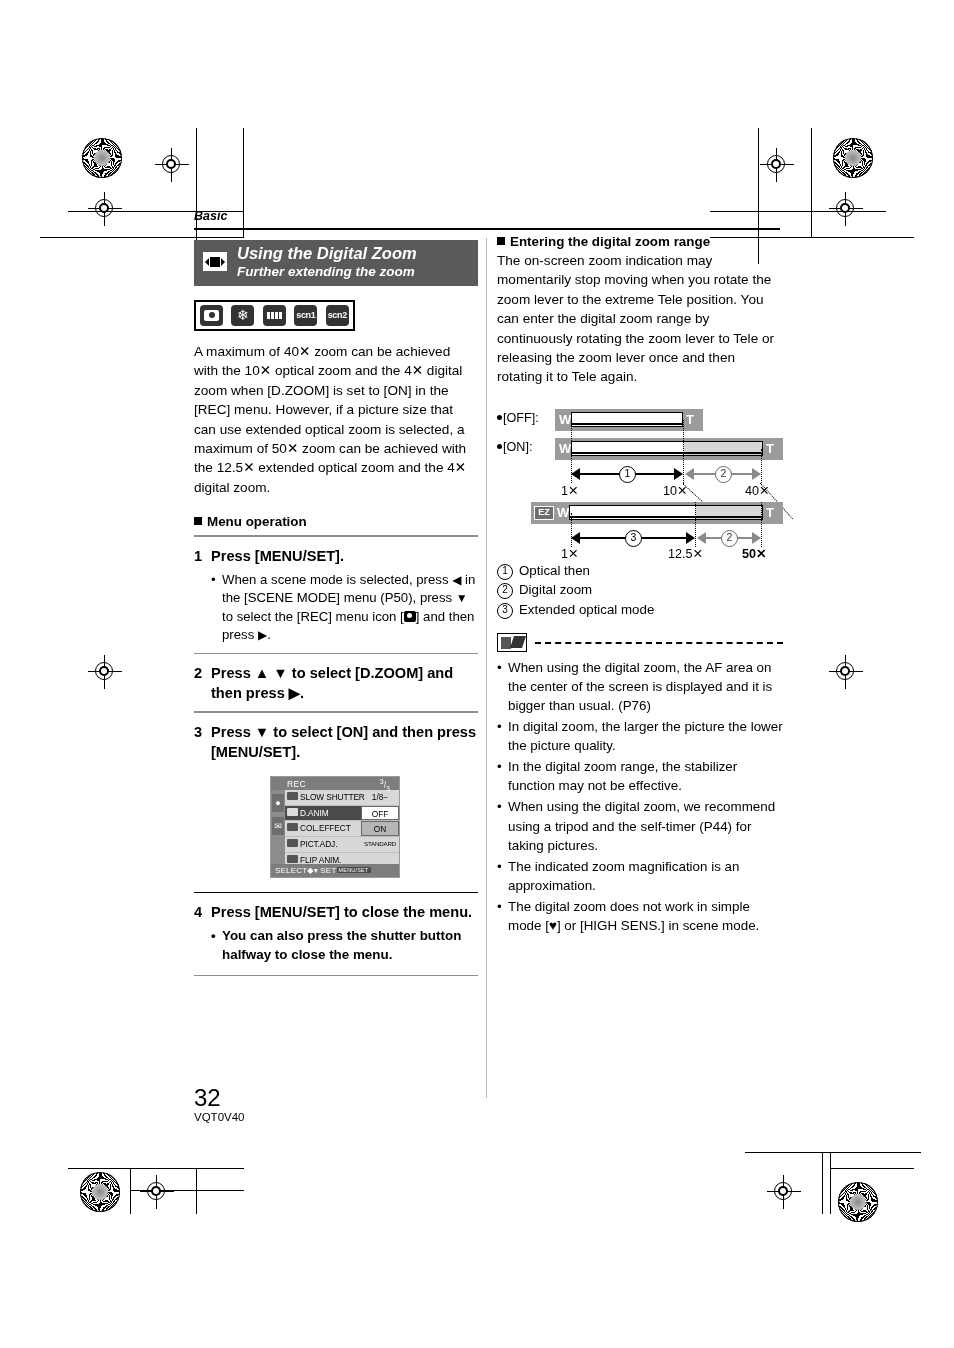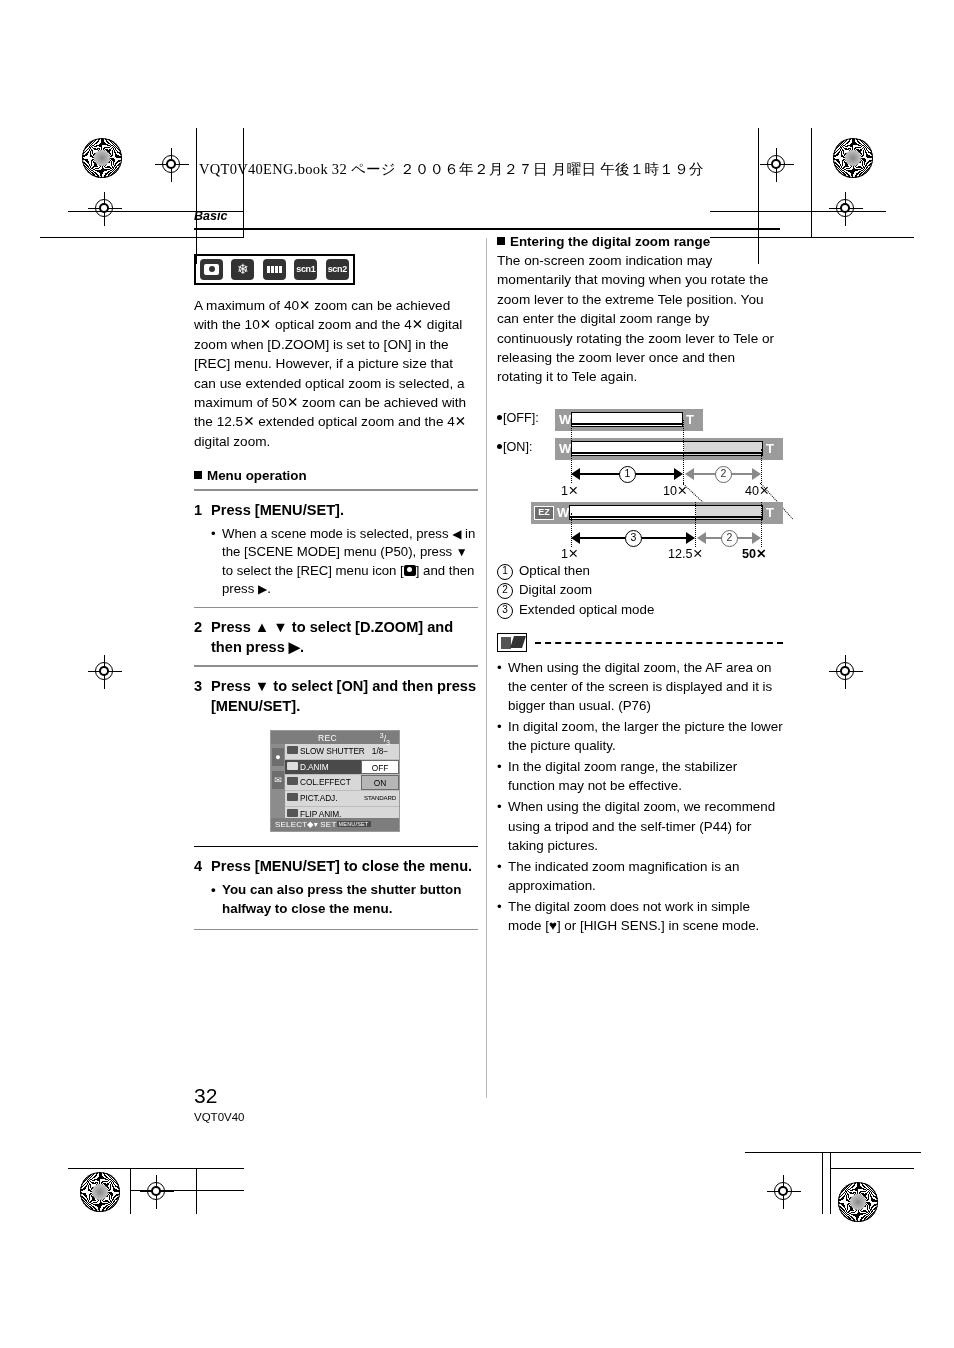--- a/index.html
+++ b/index.html
@@ -79,21 +79,21 @@
   .ind{padding-left:17px;}
 
   .blkicon{display:inline-block;width:12px;height:11px;background:#000;border-radius:2px;position:relative;vertical-align:-1px;}
   .blkicon::after{content:"";position:absolute;left:3.5px;top:2.5px;width:5px;height:5px;background:#fff;border-radius:50%;}
 
   
   .menuwrap{position:relative;margin-top:14px;height:110px;}
   .lcd{position:absolute;left:76px;top:0;width:130px;height:102px;background:#d8d8d8;
     border:1px solid #9a9a9a;box-sizing:border-box;font-size:8px;}
   .lcd .top{position:absolute;left:0;top:0;width:128px;height:13px;background:#7d7d7d;color:#fff;}
-  .lcd .top .rec{position:absolute;left:16px;top:2px;font-size:8.5px;letter-spacing:0.3px;margin-left:31px;}
+  .lcd .top .rec{position:absolute;left:16px;top:2px;font-size:8.5px;letter-spacing:0.3px;}
   .lcd .top .pg{position:absolute;right:9px;top:1px;font-size:8.5px;}
   .lcd .top .pg sup{font-size:7px;}
   .lcd .top .pg sub{font-size:7px;}
   .lcd .tabs{position:absolute;left:0;top:13px;width:14px;height:74px;background:#8c8c8c;}
   .lcd .tabs .t{position:absolute;left:1px;width:12px;height:18px;color:#fff;font-size:9px;
     text-align:center;line-height:18px;}
   .lcd .tabs .t1{top:4px;background:#6e6e6e;}
   .lcd .tabs .t2{top:27px;background:#6e6e6e;}
   .lcd .rows{position:absolute;left:14px;top:13px;width:114px;}
   .lcd .row{position:relative;height:14.8px;border-bottom:1px solid #bdbdbd;}
@@ -173,21 +173,21 @@
   .noteline .bicon .pen{position:absolute;left:14px;top:2px;width:12px;height:12px;background:#333;
     transform:skewX(-18deg);}
   .noteline .dashes{position:absolute;left:38px;top:9px;width:248px;height:0;border-top:2px dashed #000;}
 
   .notes{margin-top:5px;font-size:13.4px;line-height:19.3px;}
   .notes .b{display:flex;margin-top:1.5px;}
   .notes .b .dot{flex:0 0 11px;}
   .notes .b .tt{flex:1;}
 
   
-  .pgno{position:absolute;left:194px;top:1084px;font-size:21px;}
+  .pgno{position:absolute;left:194px;top:1084px;font-size:24px;}
   .pgcode{position:absolute;left:194px;top:1111px;font-size:11.5px;}
 </style>
 </head>
 <body>
 
 <div class="page">
 
   <div>
     <div class="hline" style="left:68px;top:211px;width:176px;"></div>
     <div class="hline" style="left:40px;top:237px;width:204px;"></div>
@@ -270,28 +270,36 @@
   </div>
   <div class="reg" style="left:767px;top:1175px;">
     <div class="rh"></div>
       <div class="rv"></div>
       <div class="rc"></div>
       <div class="rd"></div>
       <div class="rw"></div>
   </div>
   <div class="starmark" style="left:838px;top:1182px;"></div>
 
-  <div class="hdr-jp">VQT0V40ENG.book   32 ページ   ２００６年２月２７日   月曜日   午後１時１９分</div>
   <div class="basic">Basic</div>
   <div class="basic-rule"></div>
 
   <div class="col-div"></div>
 
   <div class="colL">
 
+    <div class="titlebar">
+      <div class="tb-icon">
+        <div class="lw"></div>
+          <div class="inner"></div>
+          <div class="rw"></div>
+      </div>
+      <div class="t1">Using the Digital Zoom</div>
+      <div class="t2">Further extending the zoom</div>
+    </div>
 
     <div class="modes">
       <span class="mi"><span class="cam"></span></span>
       <span class="mi"><span class="flower">❄</span></span>
       <span class="mi"><span class="film">
         <i style="left:0;top:0;width:15px;height:2px;"></i>
         <i style="left:0;bottom:0;width:15px;height:2px;"></i>
         <i style="left:3px;top:2px;width:1.5px;height:7px;"></i>
         <i style="left:7px;top:2px;width:1.5px;height:7px;"></i>
         <i style="left:11px;top:2px;width:1.5px;height:7px;"></i>
@@ -387,21 +395,21 @@
         </div>
     </div>
     <div class="rule" style="margin-top:10px;"></div>
   </div>
 
   <div class="colR">
 
     <div class="sub-h" style="margin-top:0;">
       <span class="sq"></span><span>Entering the digital zoom range</span>
     </div>
-    <div class="p" style="margin-top:2px;">The on-screen zoom indication may momentarily that moving when you rotate the zoom lever to the extreme Tele position. You can enter the digital zoom range by continuously rotating the zoom lever to Tele or releasing the zoom lever once and then rotating it to Tele again.</div>
+    <div class="p" style="margin-top:2px;">The on-screen zoom indication may momentarily stop moving when you rotate the zoom lever to the extreme Tele position. You can enter the digital zoom range by continuously rotating the zoom lever to Tele or releasing the zoom lever once and then rotating it to Tele again.</div>
 
     <div class="zoomdiag">
 
       <div class="lblOFF"><span class="bardot"></span><span>[OFF]:</span></div>
       <div class="lblON"><span class="bardot"></span><span>[ON]:</span></div>
 
       <div class="bar" style="left:58px;top:0;width:148px;">
         <div class="W">W</div>
         <div class="track" style="left:16px;width:112px;">
           <div class="base"></div>

